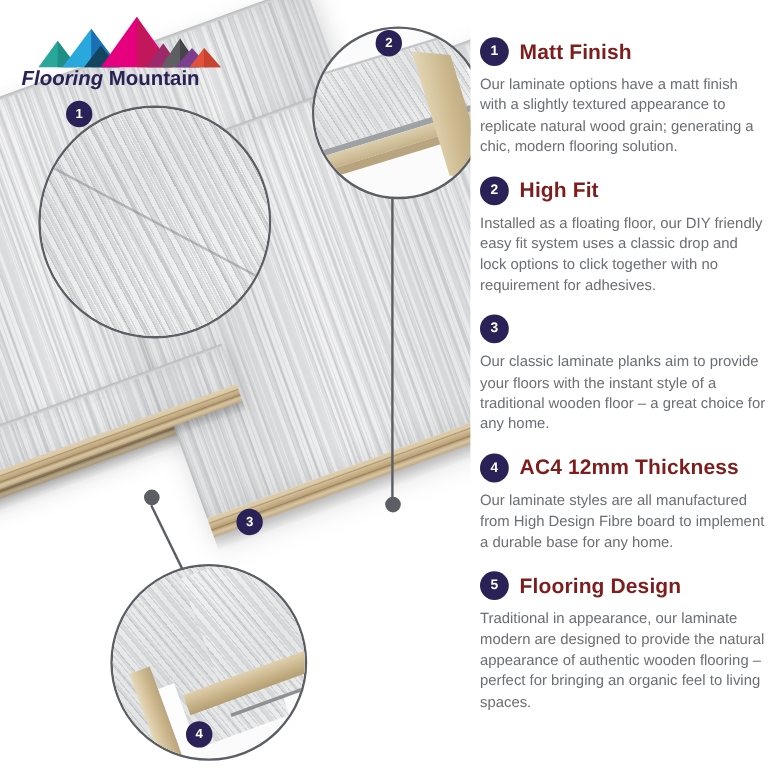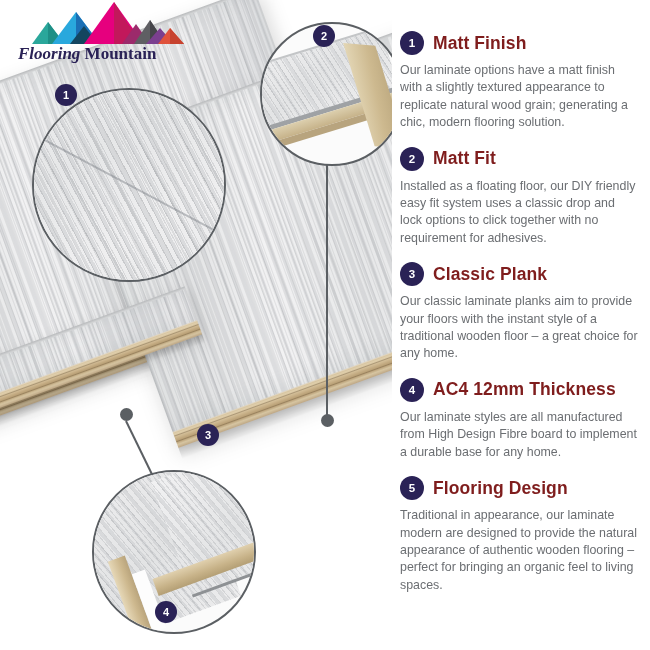--- a/index.html
+++ b/index.html
@@ -138,21 +138,21 @@
   .badge{
     position:absolute;width:25px;height:25px;border-radius:50%;
     background:#2a2256;color:#ffffff;
     font-size:12px;font-weight:bold;
     display:flex;align-items:center;justify-content:center;
     font-family:"Liberation Sans", sans-serif;
   }
   .badge-sm{width:22px;height:22px;font-size:11px;}
 
   
-  .logo{position:absolute;left:18px;top:0;width:170px;height:66px;font-family:Liberation Serif, serif;}
+  .logo{position:absolute;left:18px;top:12px;width:170px;height:66px;}
   .logo-word{position:absolute;left:0;top:44px;width:170px;font-size:17px;color:#2a2256;}
   .logo-word .w1{font-style:italic;font-weight:bold;}
   .logo-word .w2{font-weight:bold;}
 
   
   .features{position:absolute;left:400px;top:30px;width:240px;}
   .feature{position:relative;margin-bottom:14px;}
   .f-head{display:flex;align-items:center;gap:9px;height:26px;}
   .f-num{
     width:24px;height:24px;border-radius:50%;flex:0 0 24px;
@@ -262,29 +262,28 @@
       <div class="f-head">
         <div class="f-num">1</div>
         <div class="f-title">Matt Finish</div>
       </div>
       <div class="f-body">Our laminate options have a matt finish with a slightly textured appearance to replicate natural wood grain; generating a chic, modern flooring solution.</div>
     </div>
 
     <div class="feature">
       <div class="f-head">
         <div class="f-num">2</div>
-        <div class="f-title">Matt Fit</div>
+        <div class="f-title">High Fit</div>
       </div>
       <div class="f-body">Installed as a floating floor, our DIY friendly easy fit system uses a classic drop and lock options to click together with no requirement for adhesives.</div>
     </div>
 
     <div class="feature">
       <div class="f-head">
         <div class="f-num">3</div>
-        <div class="f-title">Classic Plank</div>
       </div>
       <div class="f-body">Our classic laminate planks aim to provide your floors with the instant style of a traditional wooden floor – a great choice for any home.</div>
     </div>
 
     <div class="feature">
       <div class="f-head">
         <div class="f-num">4</div>
         <div class="f-title">AC4 12mm Thickness</div>
       </div>
       <div class="f-body">Our laminate styles are all manufactured from High Design Fibre board to implement a durable base for any home.</div>

